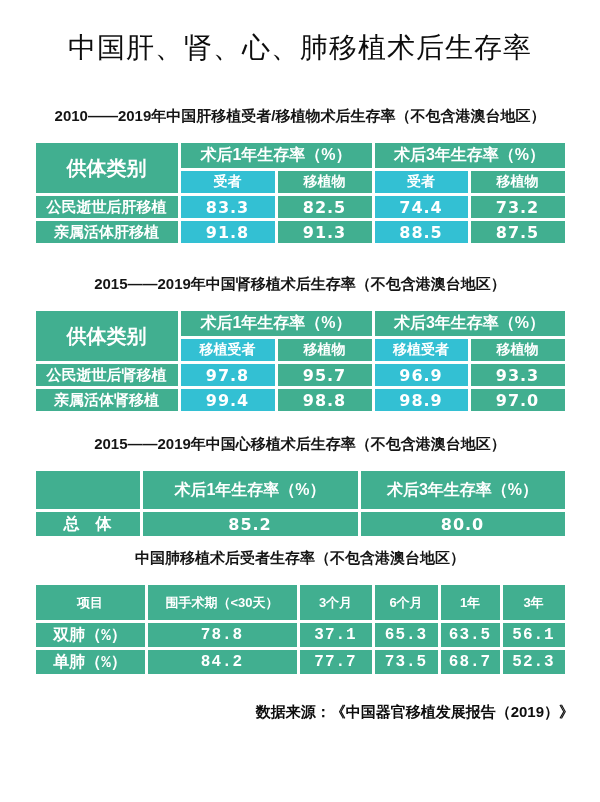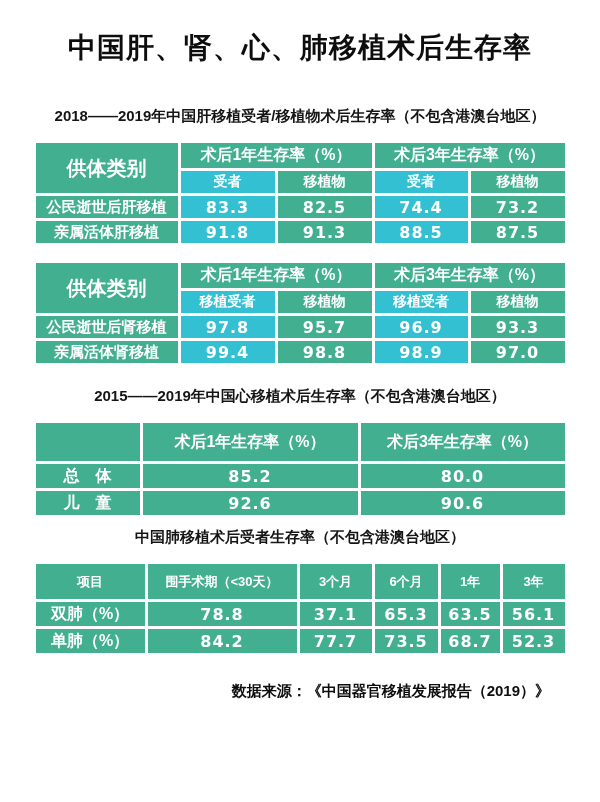--- a/index.html
+++ b/index.html
@@ -9,21 +9,21 @@
     height: 802px;
     background: #ffffff;
     font-family: "Liberation Sans", "DejaVu Sans", sans-serif;
     overflow: hidden;
   }
   .title {
     margin: 30px 0 0 0;
     text-align: center;
     font-size: 28px;
     line-height: 36px;
-    font-weight: 700;
+    font-weight: 400;
     letter-spacing: 1px;
     color: #0d0d0d;
   }
   .cap {
     text-align: center;
     font-size: 15px;
     line-height: 20px;
     font-weight: bold;
     color: #151515;
   }
@@ -56,39 +56,39 @@
   .gh { font-size: 16px; }
   .sh { font-size: 14px; height: 22px; }
   .lbl { font-size: 15px; }
   .num { font-size: 16px; letter-spacing: 1px; font-family: "DejaVu Sans", "Liberation Sans", sans-serif; }
   .t12 .gh-row th { height: 25px; }
   .t12 tbody td { height: 22px; }
   .t3 thead th { height: 38px; }
   .t3 tbody td { height: 24px; }
   .t3 .lbl { font-size: 16px; }
   .t4 thead th { height: 35px; font-size: 13px; }
-  .t4 tbody td { height: 24px; }
+  .t4 tbody td { height: 24px; font-family: Liberation Mono, monospace; }
   .t4 .lbl { font-size: 16px; }
   .footer {
     margin-top: 26px;
-    padding-right: 50px;
+    padding-right: 26px;
     text-align: right;
     font-size: 15px;
     font-weight: bold;
     color: #0d0d0d;
   }
 </style>
 </head>
 <body>
 
 <div id="page">
 
   <h1 class="title">中国肝、肾、心、肺移植术后生存率</h1>
 
-  <div class="cap cap-1">2018——2019年中国肝移植受者/移植物术后生存率（不包含港澳台地区）</div>
+  <div class="cap cap-1">2010——2019年中国肝移植受者/移植物术后生存率（不包含港澳台地区）</div>
   <table class="t t12 tbl-1">
     <colgroup>
       <col style="width:145px">
         <col style="width:97px">
         <col style="width:97px">
         <col style="width:96px">
         <col style="width:97px">
     </colgroup>
     <thead>
       <tr class="gh-row">
@@ -114,20 +114,21 @@
       <tr>
         <td class="g lbl">亲属活体肝移植</td>
         <td class="c num">91.8</td>
         <td class="g num">91.3</td>
         <td class="c num">88.5</td>
         <td class="g num">87.5</td>
       </tr>
     </tbody>
   </table>
 
+  <div class="cap cap-2">2015——2019年中国肾移植术后生存率（不包含港澳台地区）</div>
   <table class="t t12 tbl-2">
     <colgroup>
       <col style="width:145px">
         <col style="width:97px">
         <col style="width:97px">
         <col style="width:96px">
         <col style="width:97px">
     </colgroup>
     <thead>
       <tr class="gh-row">
@@ -172,25 +173,20 @@
         <th class="g corner"></th>
         <th class="g gh">术后1年生存率（%）</th>
         <th class="g gh">术后3年生存率（%）</th>
       </tr>
     </thead>
     <tbody>
       <tr>
         <td class="g lbl">总　体</td>
         <td class="g num">85.2</td>
         <td class="g num">80.0</td>
-      </tr>
-      <tr>
-        <td class="g lbl">儿　童</td>
-        <td class="g num">92.6</td>
-        <td class="g num">90.6</td>
       </tr>
     </tbody>
   </table>
 
   <div class="cap cap-4">中国肺移植术后受者生存率（不包含港澳台地区）</div>
   <table class="t t4 tbl-4">
     <colgroup>
       <col style="width:112px">
         <col style="width:152px">
         <col style="width:75px">

